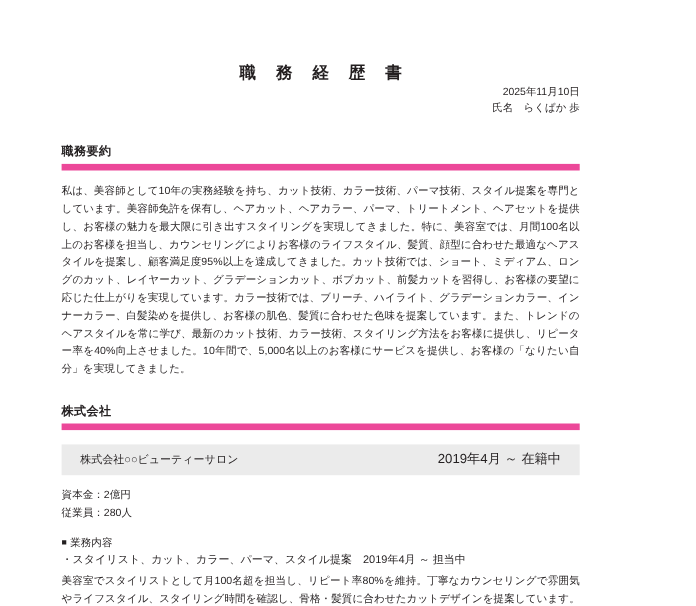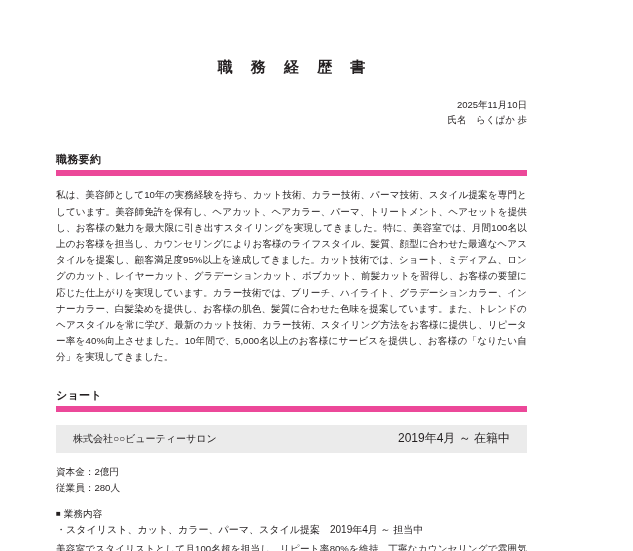--- a/index.html
+++ b/index.html
@@ -28,21 +28,20 @@
     font-weight: bold;
     letter-spacing: 7px;
     text-indent: 7px;
     color: #231f20;
     margin: 0;
     padding-top: 58px;
     line-height: 1.2;
   }
   .meta-block {
     text-align: right;
-    margin-top: 21px;
     line-height: 15px;
   }
   .meta-line {
     font-size: 9.5px;
     color: #231f20;
     white-space: pre;
   }
   .section {
     margin-top: 22px;
   }
@@ -129,21 +128,21 @@
     <div class="meta-line">2025年11月10日</div>
     <div class="meta-line">氏名　らくぱか 歩</div>
   </div>
 
   <div class="section section-first">
     <div class="section-heading">職務要約</div>
     <div class="body-text">私は、美容師として10年の実務経験を持ち、カット技術、カラー技術、パーマ技術、スタイル提案を専門としています。美容師免許を保有し、ヘアカット、ヘアカラー、パーマ、トリートメント、ヘアセットを提供し、お客様の魅力を最大限に引き出すスタイリングを実現してきました。特に、美容室では、月間100名以上のお客様を担当し、カウンセリングによりお客様のライフスタイル、髪質、顔型に合わせた最適なヘアスタイルを提案し、顧客満足度95%以上を達成してきました。カット技術では、ショート、ミディアム、ロングのカット、レイヤーカット、グラデーションカット、ボブカット、前髪カットを習得し、お客様の要望に応じた仕上がりを実現しています。カラー技術では、ブリーチ、ハイライト、グラデーションカラー、インナーカラー、白髪染めを提供し、お客様の肌色、髪質に合わせた色味を提案しています。また、トレンドのヘアスタイルを常に学び、最新のカット技術、カラー技術、スタイリング方法をお客様に提供し、リピーター率を40%向上させました。10年間で、5,000名以上のお客様にサービスを提供し、お客様の「なりたい自分」を実現してきました。</div>
   </div>
 
   <div class="section">
-    <div class="section-heading">ショート</div>
+    <div class="section-heading">株式会社</div>
 
     <div class="company-bar">
       <span class="company-name">株式会社○○ビューティーサロン</span>
       <span class="company-period">2019年4月 ～ 在籍中</span>
     </div>
 
     <div class="facts">
       <div class="fact-line">資本金：2億円</div>
       <div class="fact-line">従業員：280人</div>
     </div>

